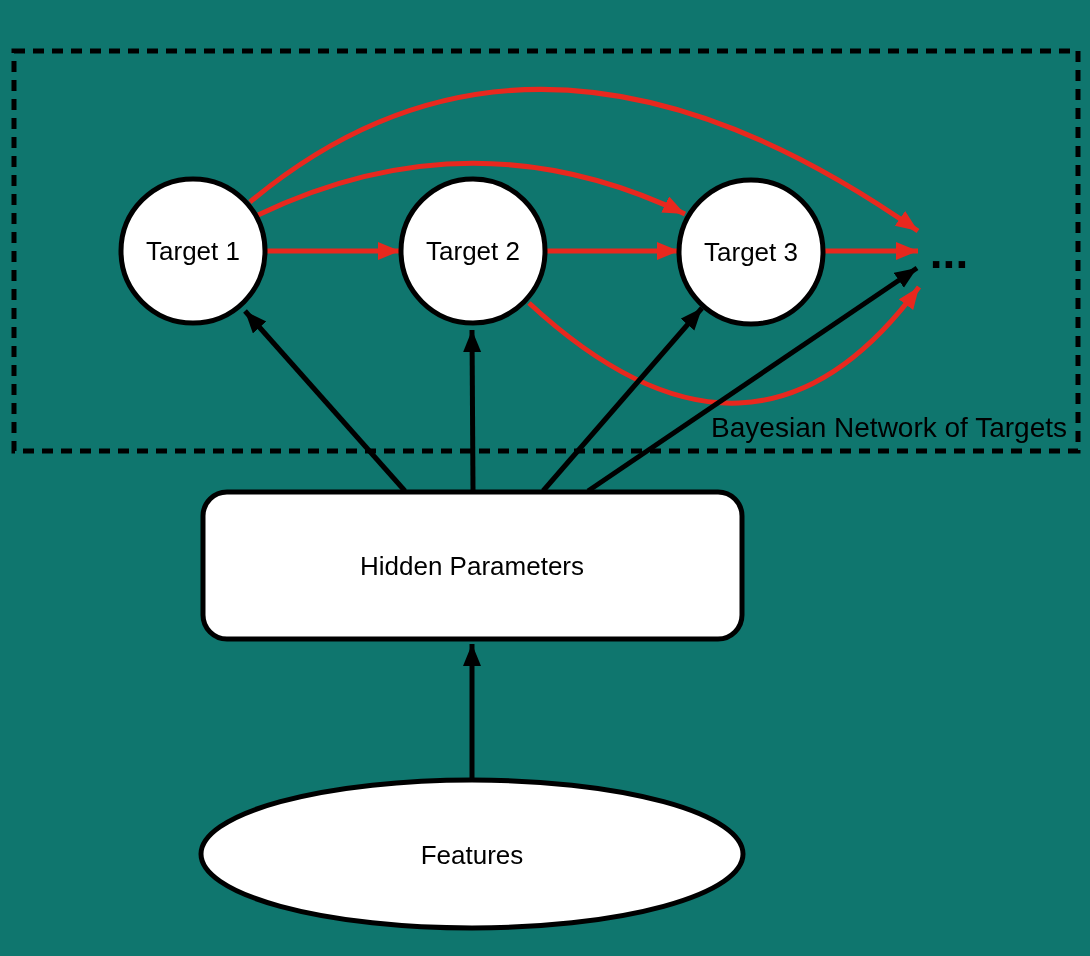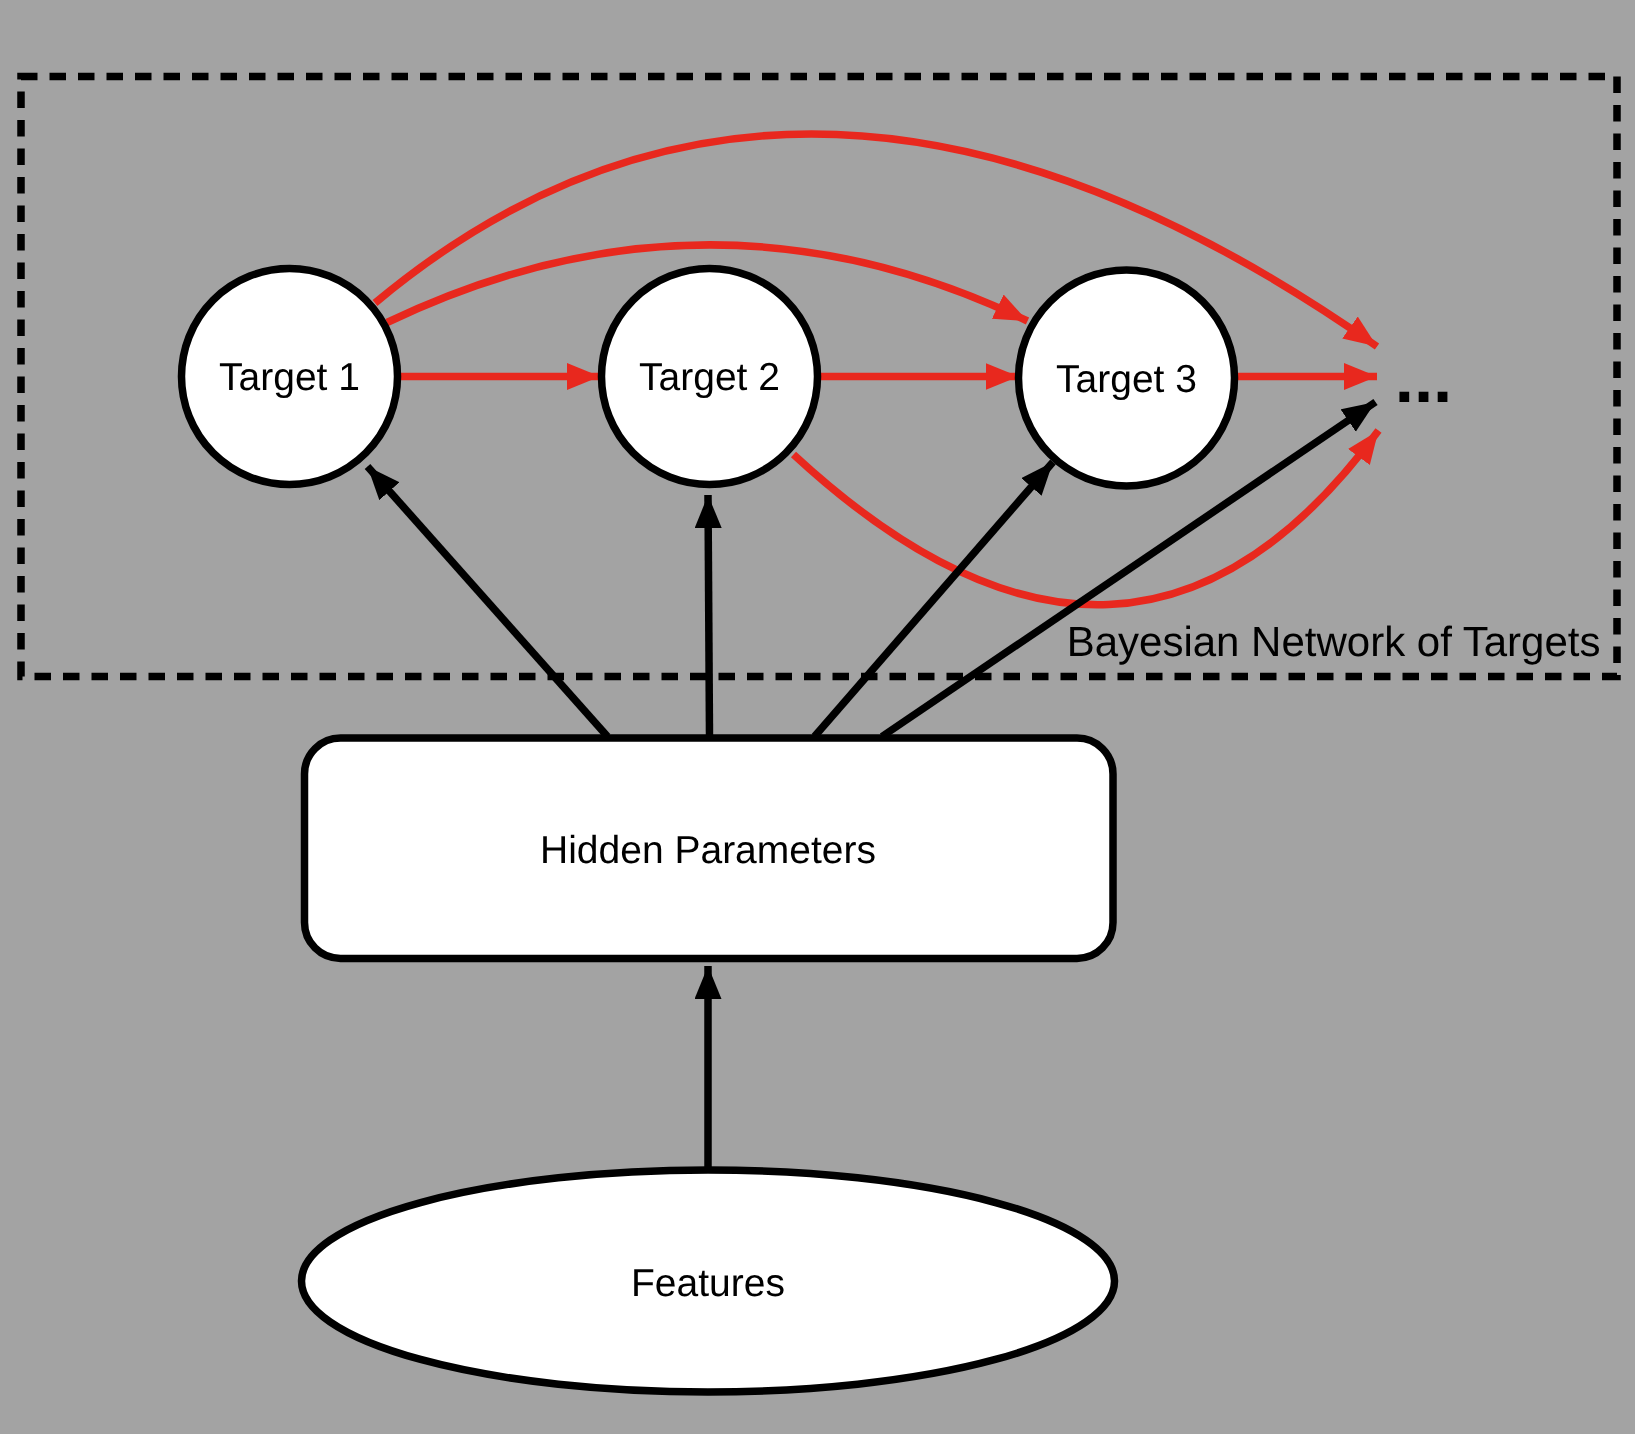--- a/index.html
+++ b/index.html
@@ -4,21 +4,21 @@
 <style>
   html, body {
     margin: 0;
     padding: 0;
     background: #ffffff;
   }
   .canvas {
     position: relative;
     width: 1090px;
     height: 956px;
-    background: #a3a3a3;
+    background: #0f766e;
     font-family: "Liberation Sans", sans-serif;
   }
   svg text {
     font-family: "Liberation Sans", sans-serif;
     fill: #000000;
   }
   .node-label { font-size: 26px; }
   .caption-label { font-size: 28px; }
   .ellipsis-label { font-size: 46px; font-weight: 700; }
 </style>

